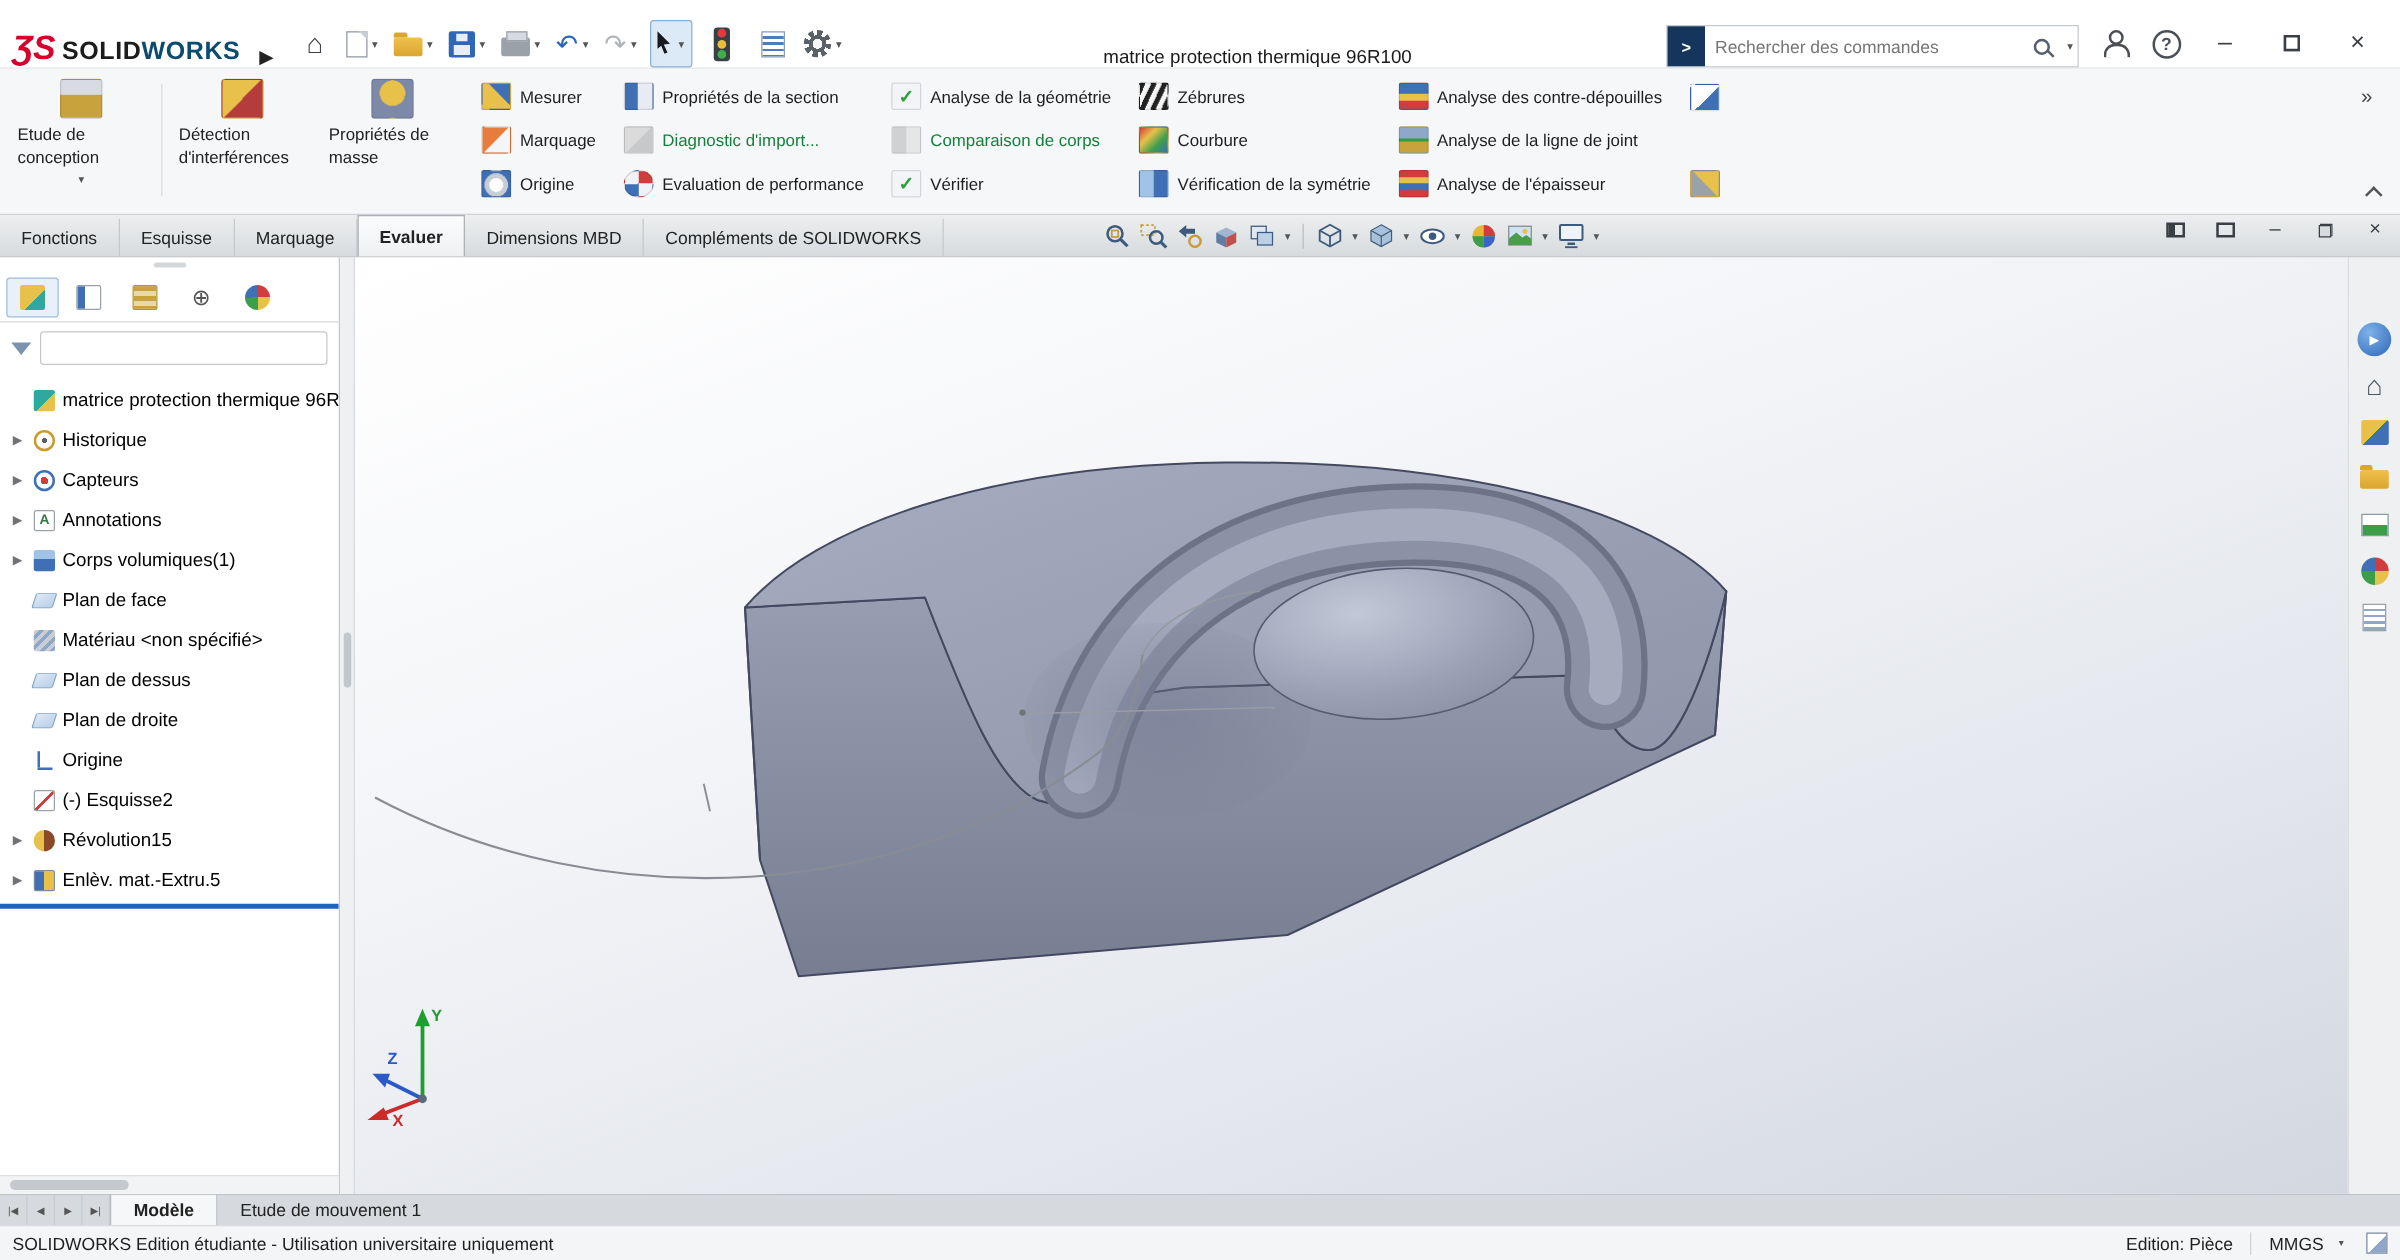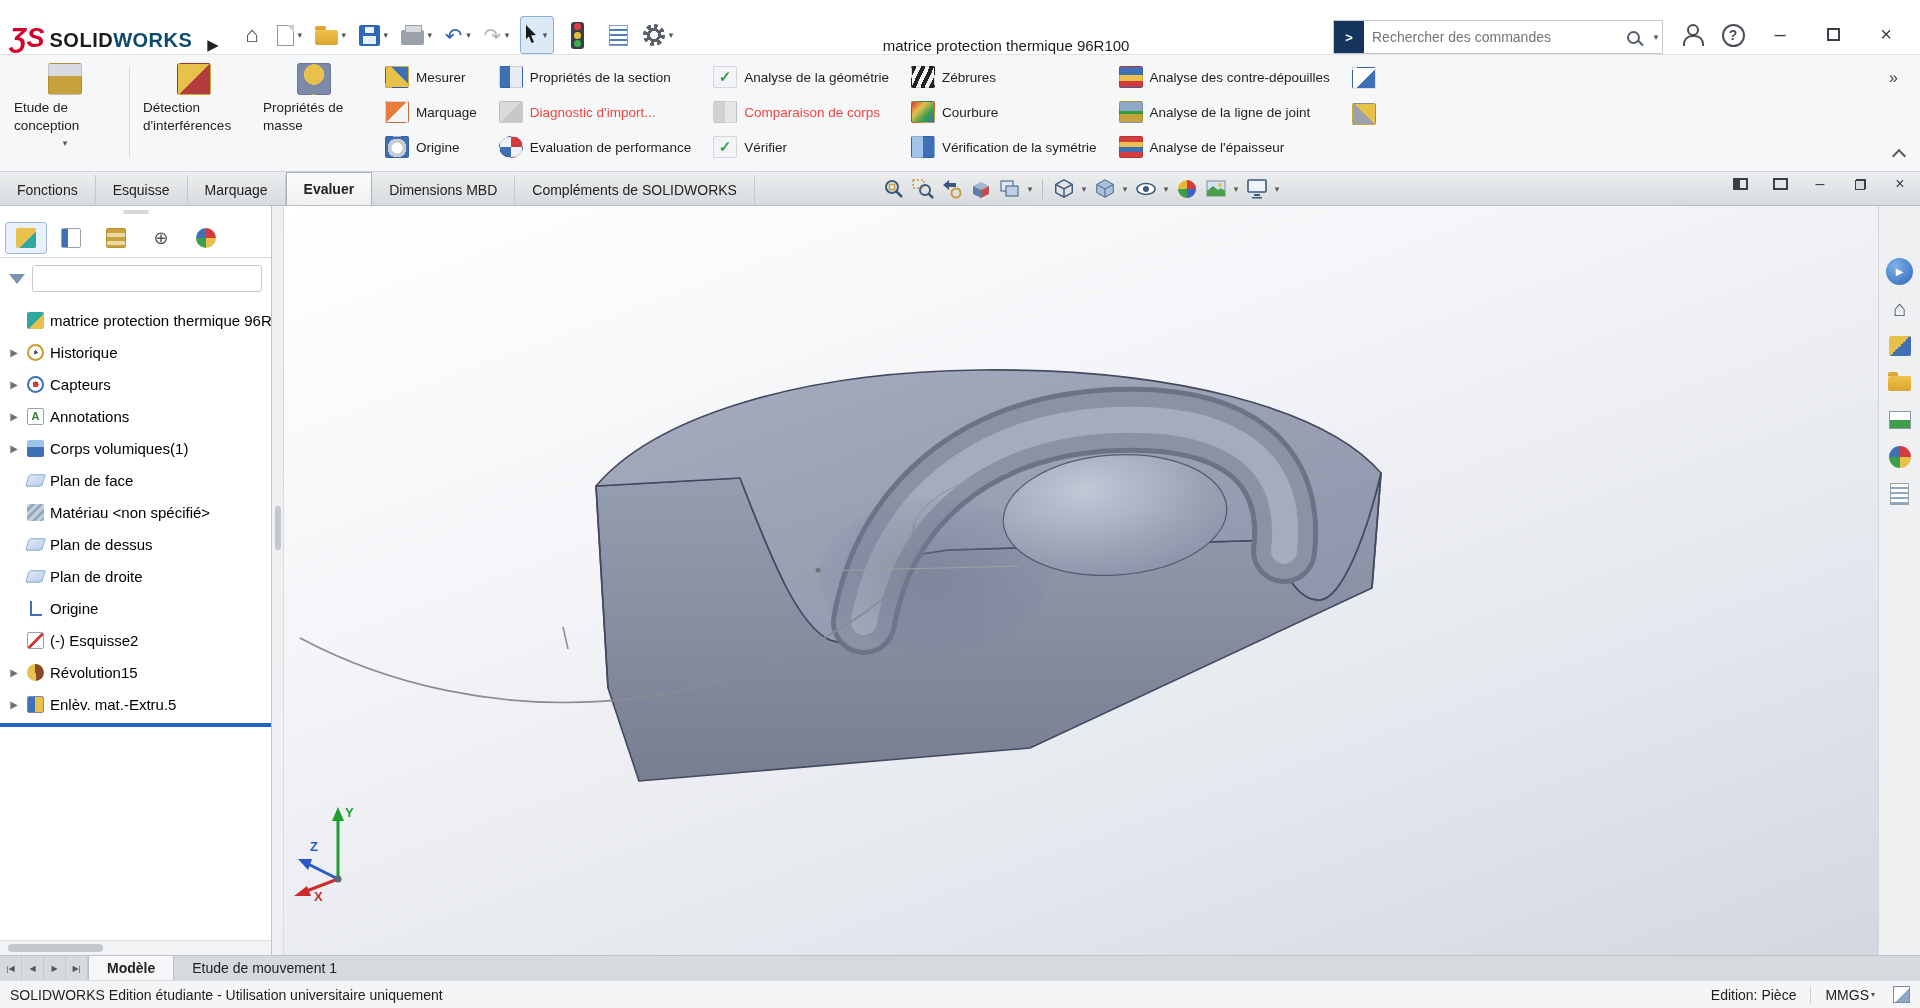--- a/index.html
+++ b/index.html
@@ -48,23 +48,23 @@
 .ic-restore{width:13px;height:13px;position:relative}
 .ic-restore::before{content:"";position:absolute;right:0;top:0;width:9px;height:9px;border:2px solid #3a3f45}
 .ic-restore::after{content:"";position:absolute;left:0;bottom:0;width:9px;height:9px;border:2px solid #3a3f45;background:#fff}
 
 
 .ribbon{height:117px;background:#f6f7f8;border-bottom:1px solid #cfd2d6;display:flex;align-items:stretch;padding:4px 40px 6px 6px;position:relative;gap:2px}
 .rlarge{display:flex;flex-direction:column;align-items:center;padding:4px 8px;gap:4px;max-width:118px;border-radius:3px}
 .rlabel{font-size:13.5px;text-align:left;line-height:1.3;color:#222}
 .rcaret{font-size:9px;color:#555}
 .rsep{width:1px;background:#d8dadd;margin:8px 3px}
-.rstack{display:flex;flex-direction:column;justify-content:flex-start;padding:2px 6px;gap:3px}
+.rstack{display:flex;flex-direction:column;justify-content:space-between;padding:2px 6px;gap:3px}
 .rsmall{display:flex;align-items:center;gap:7px;height:33px;padding:0 4px;font-size:13.5px;border-radius:3px;white-space:nowrap}
-.rsmall .dim{color:#ef4444}
+.rsmall .dim{color:#15803d}
 .rsmall .rs.dim-ic{filter:grayscale(85%);opacity:.65}
 .ri{width:34px;height:32px;border-radius:3px;flex:0 0 auto;border:1px solid rgba(0,0,0,.12)}
 .rs{width:24px;height:22px;border-radius:2px;flex:0 0 auto;border:1px solid rgba(0,0,0,.12)}
 .i-study{background:linear-gradient(180deg,#d8dce2 0 40%,#c8a23c 40%)}
 .i-interf{background:linear-gradient(135deg,#e8c14a 0 50%,#b53c3c 50%)}
 .i-mass{background:radial-gradient(circle at 50% 35%,#e8c14a 0 40%,#7d89a8 41%)}
 .i-measure{background:linear-gradient(45deg,#e8c14a 0 60%,#3f6fb5 60%)}
 .i-markup{background:linear-gradient(135deg,#e87c3c 0 50%,#f4f5f6 50%)}
 .i-sensor{background:radial-gradient(circle at 50% 55%,#fff 0 35%,#c8cdd4 36% 60%,#3f6fb5 61%)}
 .i-secprop{background:linear-gradient(90deg,#3f6fb5 0 45%,#e8ecf2 45%)}
@@ -158,21 +158,21 @@
 .tk-props{width:19px;height:22px;background:repeating-linear-gradient(#fff 0 3px,#8fa8c8 3px 5px);border:1px solid #9aa1a9}
 
 
 .doc-tabs{height:25px;background:#d6d9dd;display:flex;align-items:stretch;border-top:1px solid #bfc2c6}
 .dnav{width:22px;display:flex;align-items:center;justify-content:center;font-size:8px;color:#555;border-right:1px solid #c8cbce}
 .dtab{padding:0 18px;display:flex;align-items:center;font-size:14px;color:#222}
 .dtab.active{background:#f6f7f8;font-weight:bold;border-right:1px solid #b9bcc0;border-left:1px solid #b9bcc0}
 .statusbar{height:28px;background:#f4f5f6;border-top:1px solid #d9dbde;display:flex;align-items:center;padding:0 10px;font-size:14px;color:#1e1e1e}
 .sb-left{flex:1;white-space:nowrap;overflow:hidden}
 .sb-sep{width:1px;height:18px;background:#d0d3d6;margin:0 14px}
-.sb-units{display:flex;align-items:center;gap:2px}
+.sb-units{display:flex;align-items:center;gap:12px}
 .sb-caret{font-size:8px;color:#555}
 .sb-edit{width:17px;height:17px;border:1px solid #7d89a8;background:linear-gradient(135deg,#fff 0 55%,#8fa8c8 55%);margin-left:18px}
 </style>
 </head>
 <body>
 
 <div class="app">
 
   <header class="titlebar">
     <div class="logo">

